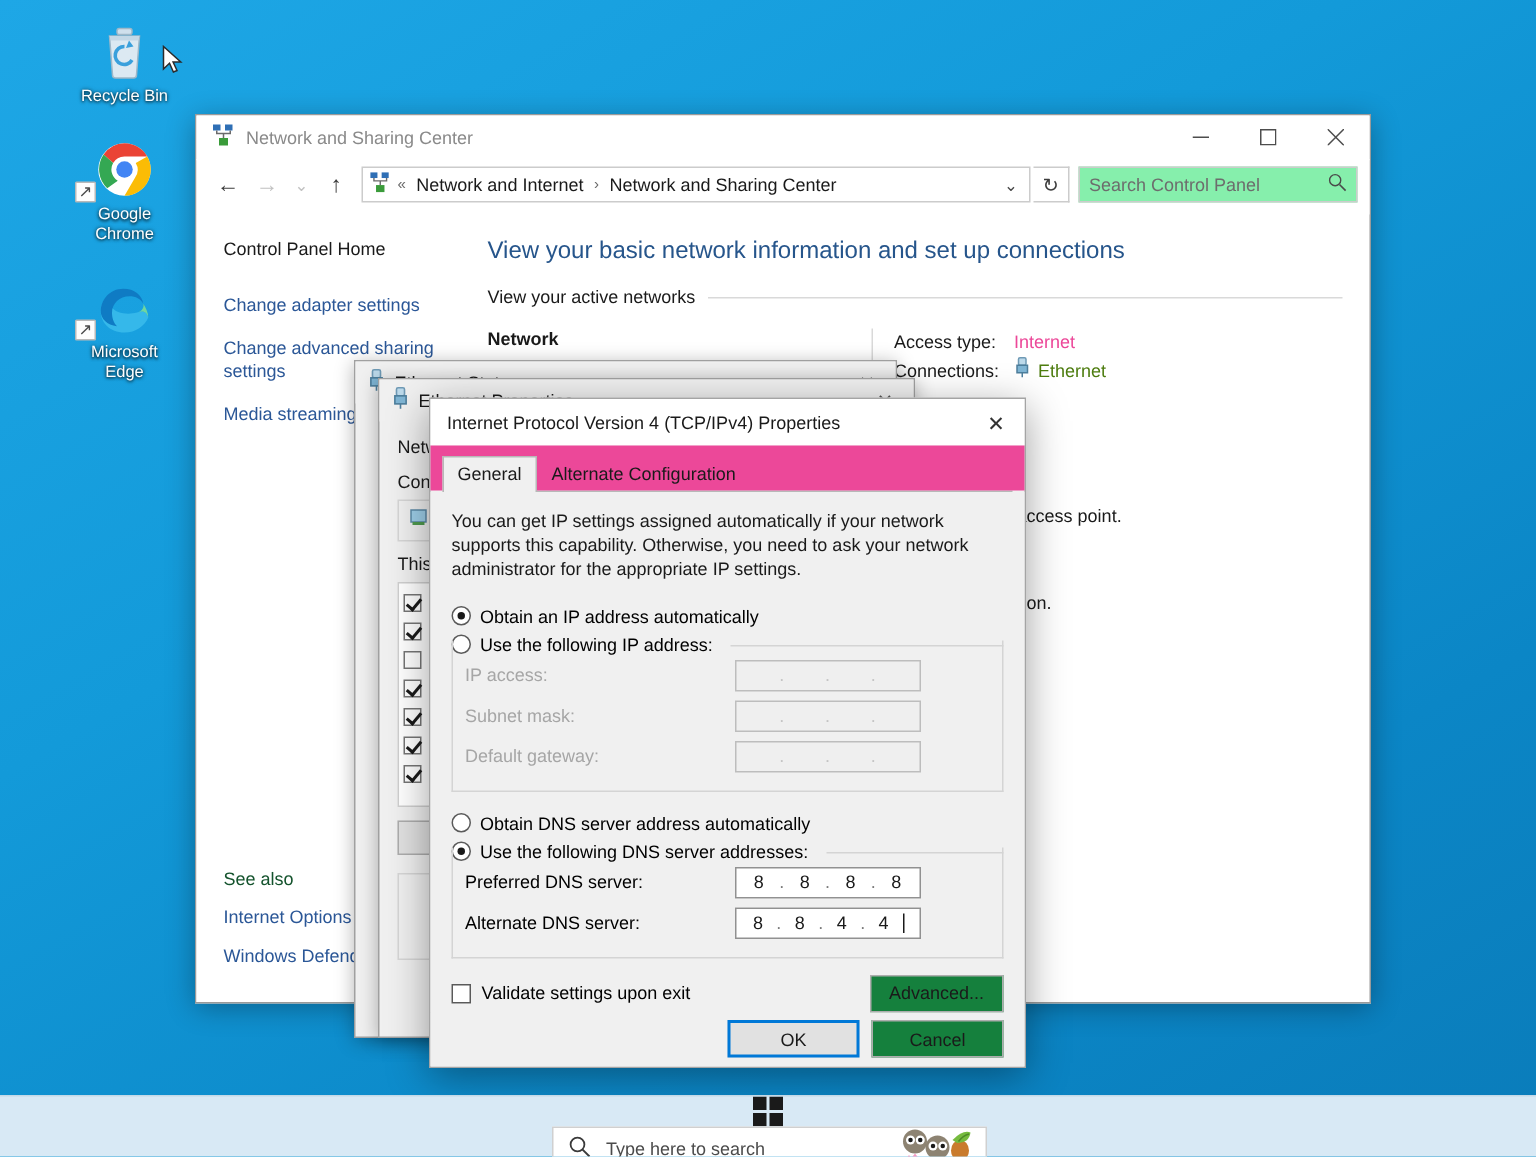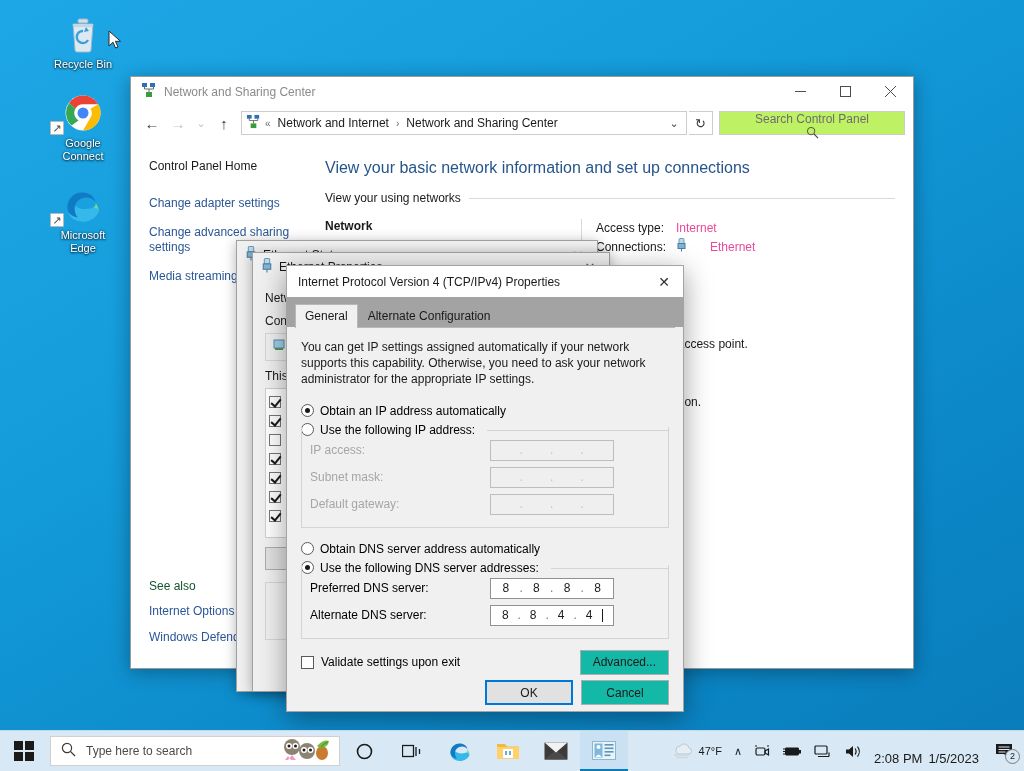--- a/index.html
+++ b/index.html
@@ -75,21 +75,21 @@
     display:flex; align-items:center; padding:0 2px 0 4px; gap:4px;
     font-size:12px; color:#1a1a1a;
   }
   .crumb { color:#1a1a1a; padding:1px 3px; }
   .crumbsep { color:#6b6b6b; font-size:10px; }
   .addr-drop { margin-left:auto; width:20px; text-align:center; color:#4a4a4a; font-size:11px; }
   .refresh { width:24px; height:24px; border:1px solid #ccc; border-left:none;
              display:flex; align-items:center; justify-content:center; color:#3c3c3c; font-size:13px; }
   .searchbox {
     width:186px; height:24px; margin-left:6px; border:1px solid #cccccc;
-    display:flex; align-items:center; padding:0 6px; background:#bef264;flex-direction:column;
+    display:flex; align-items:center; padding:0 6px; background:#86efac;
   }
   .searchbox .ph { flex:1; color:#6d6d6d; font-size:12px; }
 
   .cpbody { flex:1; display:flex; min-height:0; position:relative; }
   .leftpane {
     width:190px; flex:none; padding:16px 12px 10px 18px; background:#fff;
     font-size:12px; position:relative;
   }
   .cp-link { color:#2b5797; line-height:15px; margin-bottom:14px; cursor:pointer; }
   .cp-link.home { color:#1a1a1a; margin-bottom:22px; }
@@ -101,21 +101,21 @@
   .pg-title { color:#26558b; font-size:16px; margin:2px 0 14px 4px; }
   .sec-hd { display:flex; align-items:center; font-size:12px; color:#1a1a1a; margin:0 0 14px 4px; }
   .sec-hd .rule { flex:1; height:1px; background:#d9d9d9; margin-left:8px; }
   .netrow { display:flex; font-size:12px; margin-left:4px; }
   .netleft { width:256px; }
   .netname { font-weight:bold; color:#1a1a1a; margin-bottom:3px; }
   .netright { border-left:1px solid #d9d9d9; padding-left:14px; }
   .kv { display:flex; line-height:19px; }
   .kv .k { width:80px; color:#1a1a1a; }
   .kv .v { color:#ec4899; }
-  .kv .v.link { color:#ec4899;margin-left:18px; }
+  .kv .v.link { color:#4d7c0f; }
   .tail-text { margin-left:4px; font-size:12px; color:#1a1a1a; }
 
   
   .bgdlg {
     position:absolute; background:#f0f0f0; border:1px solid #a0a0a0;
     box-shadow:0 2px 12px rgba(0,0,0,.3);
   }
   #dlg-status { left:236px; top:240px; width:362px; height:452px; }
   #dlg-props  { left:252px; top:252px; width:358px; height:440px; }
   .bgdlg .bt { height:28px; display:flex; align-items:center; padding:0 4px 0 8px; background:#f0f0f0; }
@@ -141,21 +141,21 @@
     display:flex; flex-direction:column;
   }
   #ipdlg .dtitle {
     height:32px; display:flex; align-items:center; padding:0 2px 0 11px; background:#fff;
   }
   #ipdlg .dtitle .t { flex:1; font-size:12px; color:#1a1a1a; }
   #ipdlg .dtitle .x {
     width:34px; height:31px; display:flex; align-items:center; justify-content:center;
     color:#333; font-size:14px;
   }
-  .tabstrip { display:flex; padding:6px 0 0 8px; background:#a3a3a3; position:relative; }
+  .tabstrip { display:flex; padding:6px 0 0 8px; background:#ec4899; position:relative; }
   .tab {
     padding:4px 9px 5px; font-size:12px; color:#1a1a1a;
     border:1px solid transparent; border-bottom:none; position:relative; top:1px;
   }
   .tab.active { background:#f0f0f0; border-color:#b8b8b8; border-bottom-color:#f0f0f0; }
   .tabline { height:1px; background:#b8b8b8; margin:0 8px; }
   .dbody { flex:1; padding:11px 14px 0; background:#f0f0f0; }
   .intro { font-size:12px; line-height:16px; color:#1a1a1a; margin-bottom:14px; }
 
   .radio-line { display:flex; align-items:center; gap:6px; font-size:12px; height:20px; margin-bottom:2px; }
@@ -185,34 +185,35 @@
   .ipfield .dot { color:#7a7a7a; }
   .ipfield.disabled .dot { color:#c4c4c4; }
   .dim { color:#a6a6a6; }
   .caret { display:inline-block; width:1px; height:13px; background:#1a1a1a; margin-left:1px; vertical-align:-2px; }
 
   .bottomrow { display:flex; align-items:center; margin-top:11px; }
   .chk-line { display:flex; align-items:center; gap:7px; font-size:12px; }
   .chk { width:13px; height:13px; border:1px solid #5a5a5a; background:#fff; flex:none; }
   .btn {
     height:25px; min-width:88px; padding:0 12px; border:1px solid #adadad;
-    background:#14b8a6; font-size:12px; color:#1a1a1a; font-family:inherit;
+    background:#15803d; font-size:12px; color:#1a1a1a; font-family:inherit;
     display:flex; align-items:center; justify-content:center;
   }
   .btn.focus { border:2px solid #0078d7; background:#e1e1e1; }
   .dfooter {
     height:52px; display:flex; align-items:center; justify-content:flex-end;
     gap:8px; padding:0 14px 0 0; background:#f0f0f0;
   }
 
   
   #taskbar {
     position:absolute; left:0; bottom:0; width:1024px; height:41px;
     background:#d8e9f5; display:flex; align-items:center;
     border-top:1px solid #c3d9e8;
+    flex-direction:column;
   }
   .start {
     width:48px; height:41px; display:flex; align-items:center; justify-content:center;
   }
   .tsearch {
     width:290px; height:30px; margin-left:2px; background:#fff; border:1px solid #d0d0d0;
     display:flex; align-items:center; padding:0 6px 0 10px; gap:10px;
   }
   .tsearch .ph { flex:1; color:#4b4b4b; font-size:12px; }
   .tbtn {
@@ -260,21 +261,21 @@
           <path d="M24 3a21 21 0 0 1 18.2 10.5H24a10.5 10.5 0 0 0-9.1 5.3L7.3 12A21 21 0 0 1 24 3z" fill="#ea4335"></path>
           <path d="M7.3 12l7.6 6.8A10.5 10.5 0 0 0 18.6 33L10.2 39A21 21 0 0 1 7.3 12z" fill="#34a853"></path>
           <path d="M42.2 13.5A21 21 0 0 1 24 45l8.4-14.5A10.5 10.5 0 0 0 33 18.8z" fill="#fbbc05"></path>
           <circle cx="24" cy="24" r="9.2" fill="#fff"></circle>
           <circle cx="24" cy="24" r="6.6" fill="#4285f4"></circle>
         </svg>
         <div class="shortcut-arrow">↗</div>
       </div>
       <div class="label">
         <span>Google</span><br>
-        <span>Connect</span>
+        <span>Chrome</span>
       </div>
     </div>
 
     <div class="desk-icon">
       <div class="glyph">
         <svg width="40" height="40" viewBox="0 0 48 48">
           <path d="M43 32c-3 7-10 12-19 12C12 44 5 36 5 27c0-6 3-11 8-14-2 3-2 7 0 10 4 6 14 7 21 5 4-1 7-2 9 4z" fill="#35b8ea"></path>
           <path d="M5 27c0-9 7-18 18-18 9 0 15 5 16 12-2-4-6-6-11-6-8 0-14 6-14 13 0 4 1 8 4 11-8-1-13-6-13-12z" fill="#0f7bc4"></path>
           <path d="M43 32c-2-6-5-5-9-4 4-1 6-4 5-7 2 3 4 7 4 11z" fill="#6fd6a0"></path>
         </svg>
@@ -368,21 +369,21 @@
           <div class="hd">See also</div>
           <div class="cp-link">Internet Options</div>
           <div class="cp-link">Windows Defender Firewall</div>
         </div>
       </div>
 
       <div class="rightpane">
         <div class="pg-title">View your basic network information and set up connections</div>
 
         <div class="sec-hd">
-          <span>View your using networks</span>
+          <span>View your active networks</span>
           <span class="rule"></span>
         </div>
 
         <div class="netrow">
           <div class="netleft">
             <div class="netname">Network</div>
           </div>
           <div class="netright">
             <div class="kv">
               <span class="k">Access type:</span>

